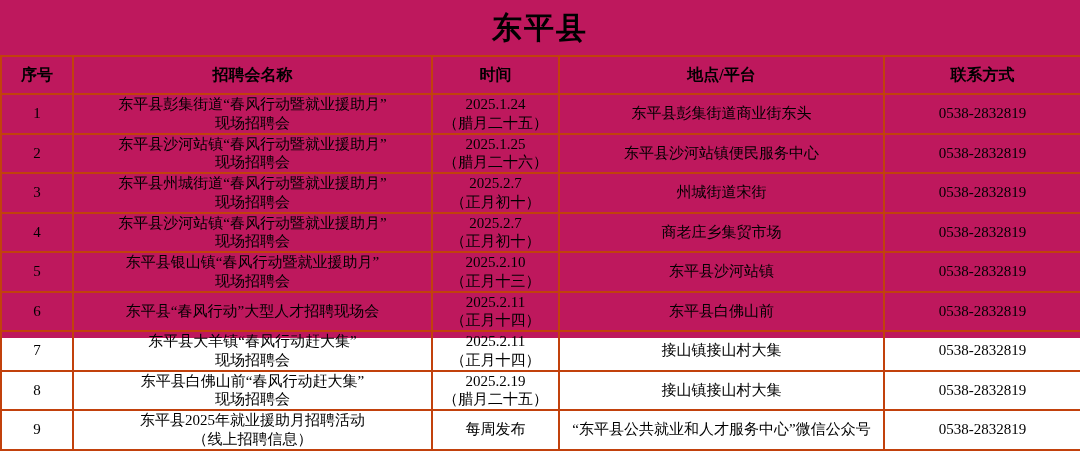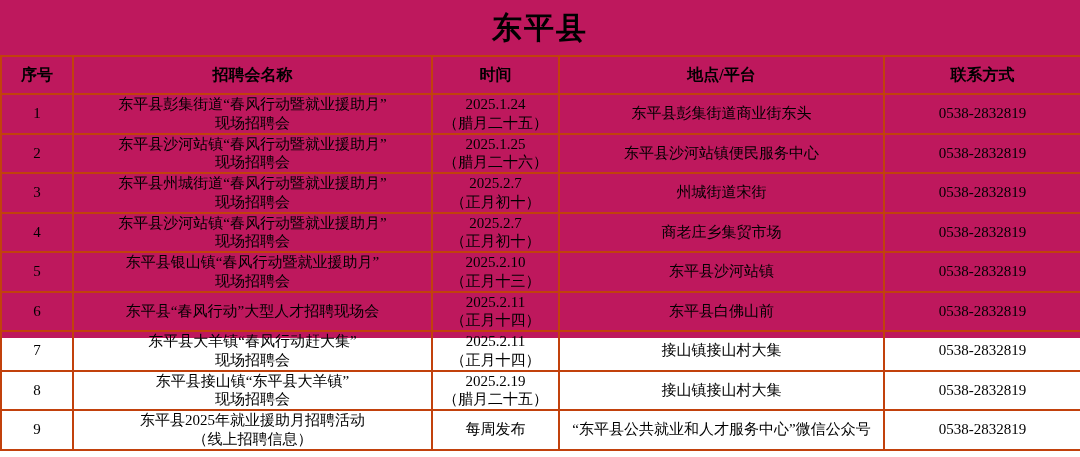--- a/index.html
+++ b/index.html
@@ -168,21 +168,21 @@
           <td>
             <span class="cell-line">2025.2.11</span>
             <span class="cell-line">（正月十四）</span>
           </td>
           <td>接山镇接山村大集</td>
           <td>0538-2832819</td>
         </tr>
         <tr>
           <td>8</td>
           <td>
-            <span class="cell-line">东平县接山镇“东平县大羊镇”</span>
+            <span class="cell-line">东平县白佛山前“春风行动赶大集”</span>
             <span class="cell-line">现场招聘会</span>
           </td>
           <td>
             <span class="cell-line">2025.2.19</span>
             <span class="cell-line">（腊月二十五）</span>
           </td>
           <td>接山镇接山村大集</td>
           <td>0538-2832819</td>
         </tr>
         <tr>

